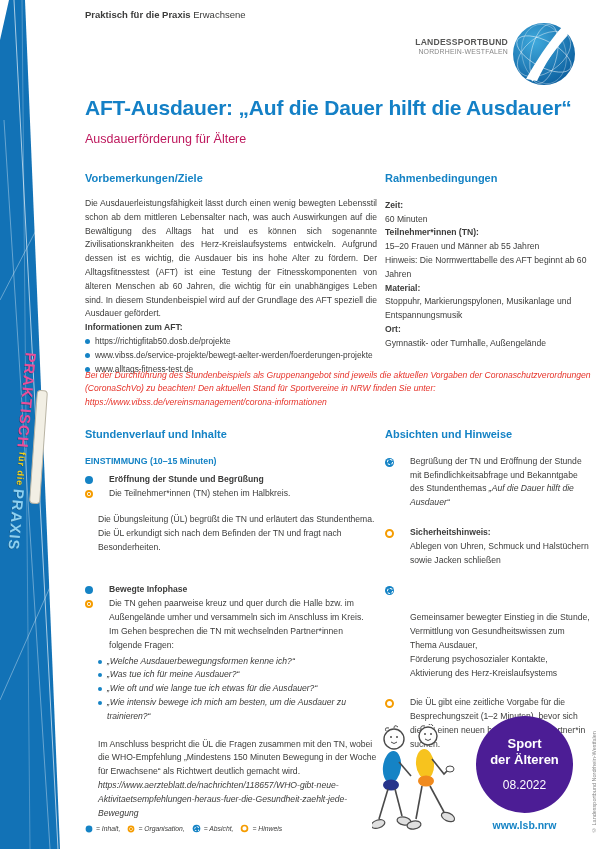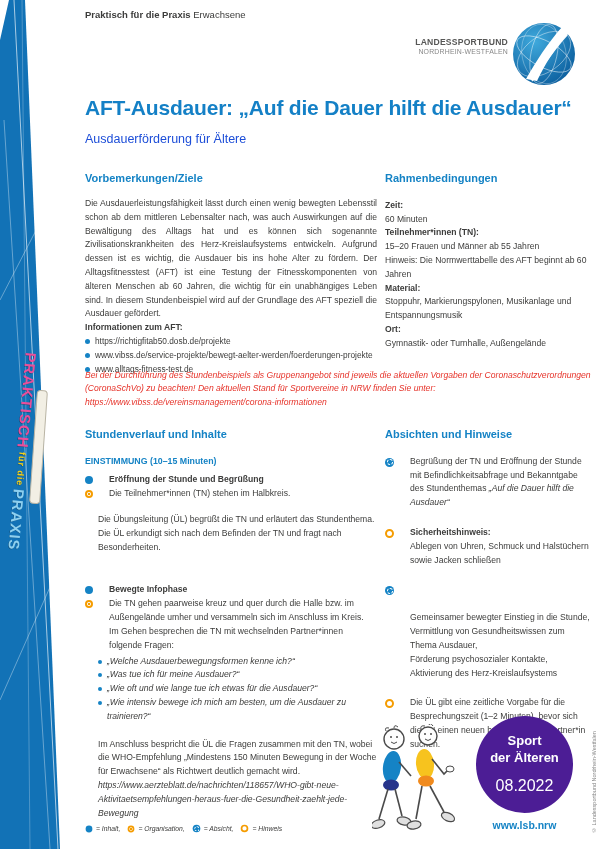--- a/index.html
+++ b/index.html
@@ -19,21 +19,21 @@
   
   .kicker{position:absolute;left:85px;top:9px;font-size:9.5px;color:#3c3c3b;}
   .kicker b{font-weight:bold;}
   .logo{position:absolute;left:360px;top:38px;width:148px;text-align:right;line-height:1.15;}
   .logo .l1{font-size:8.6px;font-weight:bold;color:#575756;letter-spacing:.2px;}
   .logo .l2{font-size:6.9px;color:#878787;letter-spacing:.2px;}
   .globe{position:absolute;left:512px;top:22px;}
   
   .title{position:absolute;left:85px;top:96px;width:505px;font-size:21px;font-weight:bold;
         color:#1480c6;letter-spacing:-.2px;}
-  .subtitle{position:absolute;left:85px;top:132px;font-size:12.5px;color:#1d4ed8;}
+  .subtitle{position:absolute;left:85px;top:132px;font-size:12.5px;color:#be185d;}
   
   h2{font-size:11px;font-weight:bold;color:#1583c5;margin:0 0 13px 0;}
   .body-txt{font-size:8.6px;line-height:13.8px;}
   .just{text-align:justify;}
   
   .col-l1{position:absolute;left:85px;top:172px;width:292px;}
   .col-r1{position:absolute;left:385px;top:172px;width:205px;}
   .col-l2{position:absolute;left:85px;top:428px;width:292px;}
   .col-r2{position:absolute;left:385px;top:428px;width:205px;}
   .bold-line{font-weight:bold;}
@@ -65,21 +65,21 @@
   .gap28{margin-top:28px;}
   .gap12{margin-top:12px;}
   .gap14{margin-top:14px;}
   .prelines{white-space:pre-line;margin-top:28px;}
   
   .figures{position:absolute;left:372px;top:724px;}
   .badge{position:absolute;left:476px;top:716px;width:97px;height:97px;border-radius:50%;
         background:#4c1d95;color:#fff;text-align:center;display:flex;flex-direction:column;
         justify-content:center;line-height:1.25;}
   .badge .b1,.badge .b2{font-size:13px;font-weight:bold;}
-  .badge .b3{font-size:16px;margin-top:10px;}
+  .badge .b3{font-size:12px;margin-top:10px;}
   .website{position:absolute;left:476px;top:819px;width:97px;text-align:center;
         font-size:10.5px;font-weight:bold;color:#1583c5;}
   .copyright{position:absolute;right:3px;top:720px;height:125px;writing-mode:vertical-rl;
         transform:rotate(180deg);font-size:5.5px;color:#878787;text-align:center;}
   .legend{position:absolute;left:85px;top:824px;display:flex;gap:7px;align-items:center;
         font-size:6.8px;font-style:italic;color:#3c3c3b;}
   .legend .item{display:flex;align-items:center;gap:3px;}
   .legend .ic{margin-top:0;transform:scale(.85);}
 </style>
 </head>

